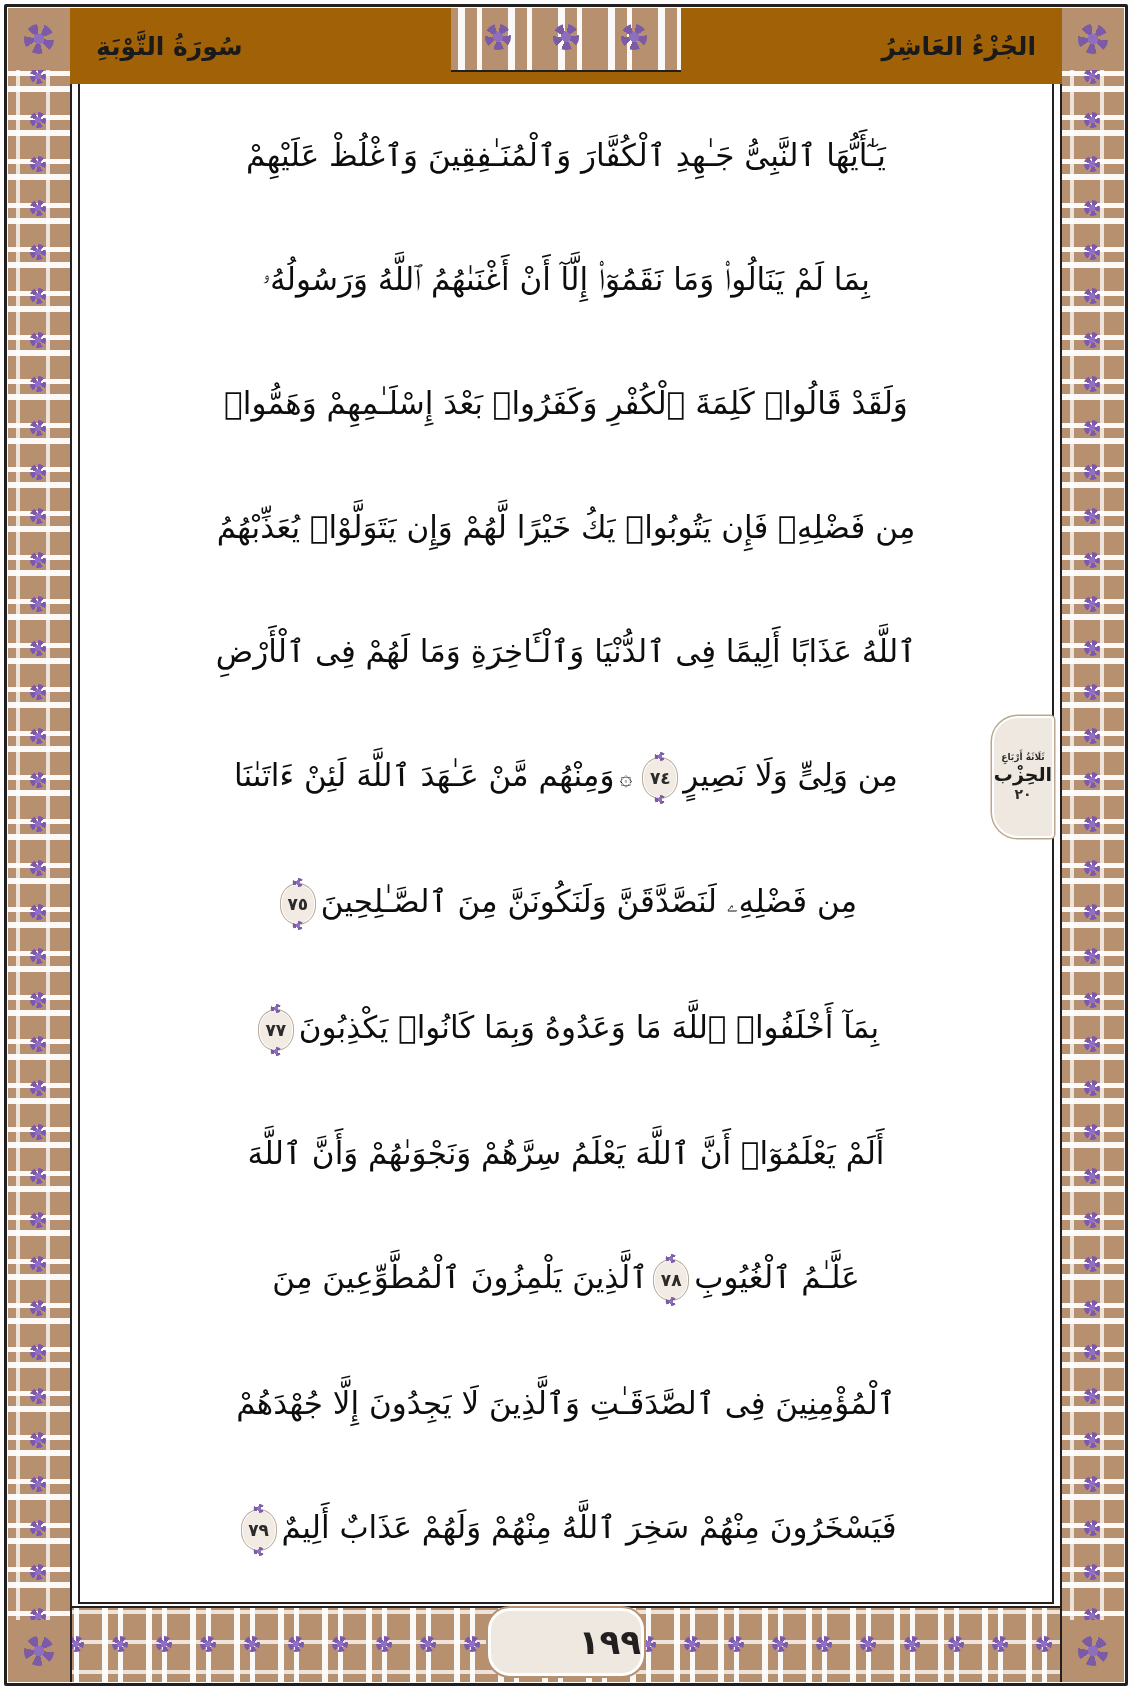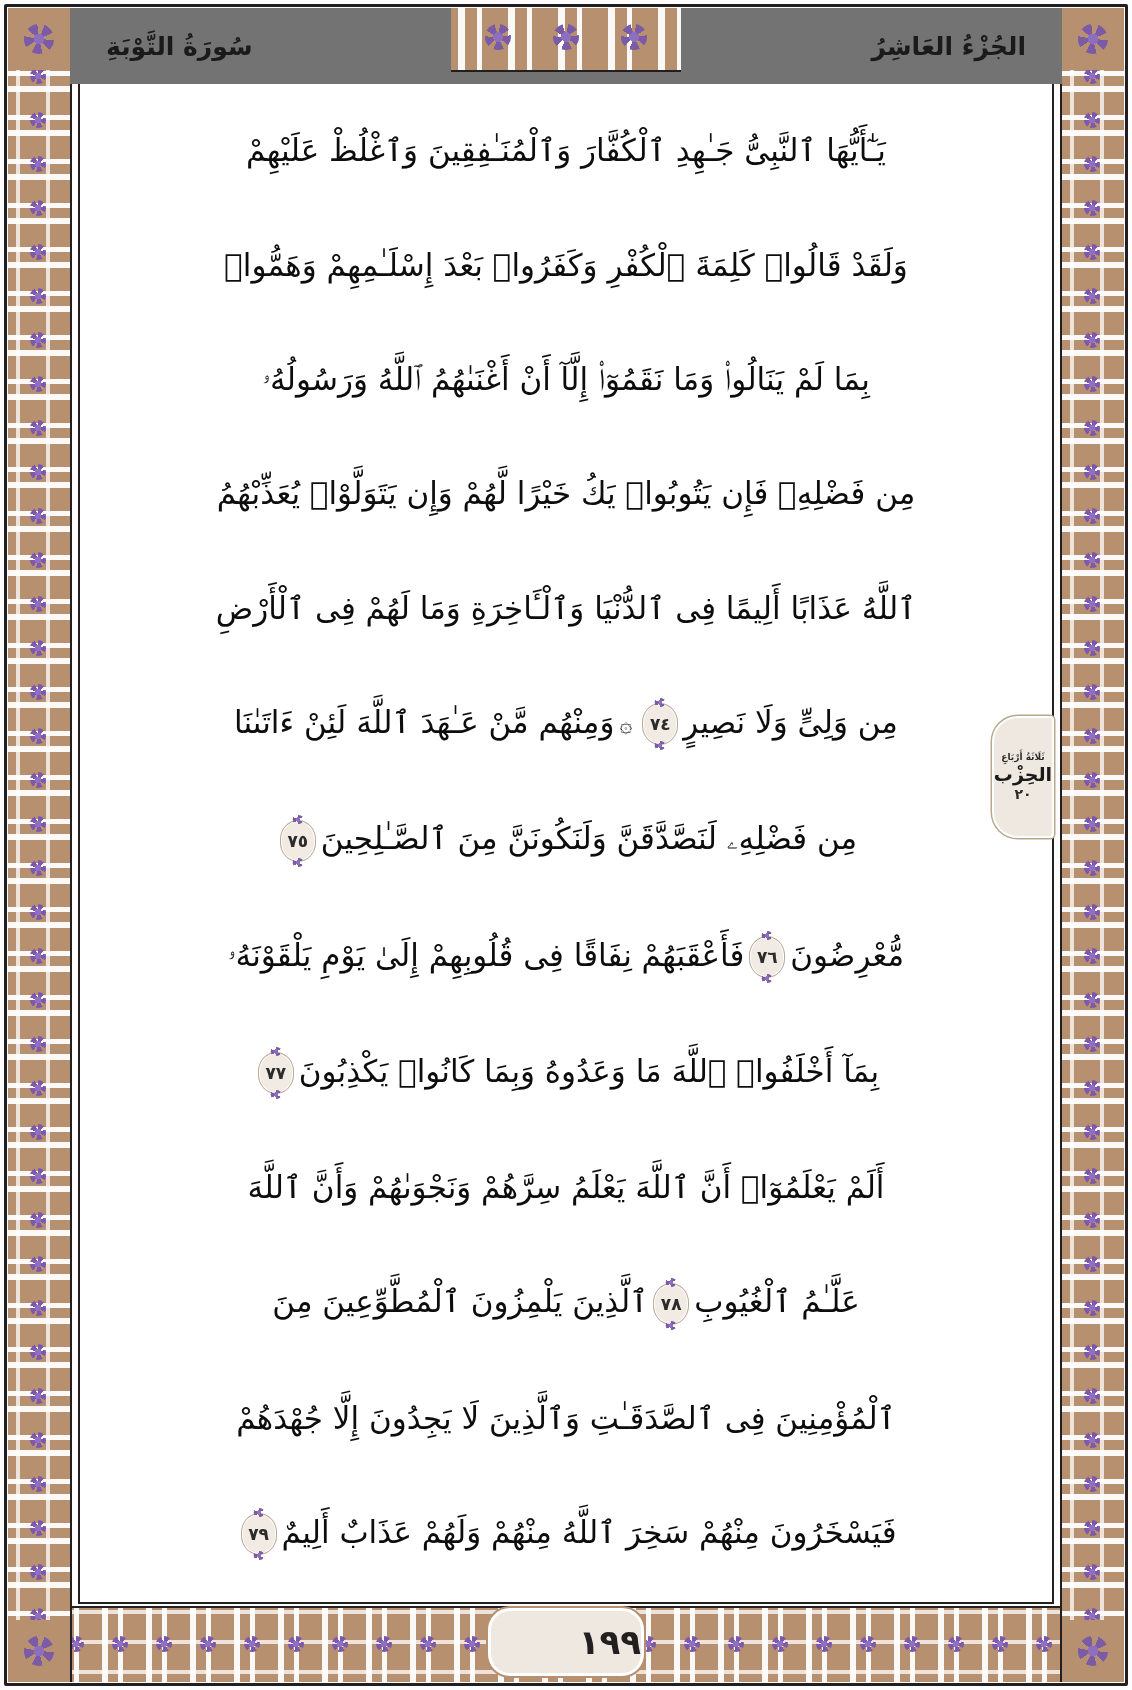--- a/index.html
+++ b/index.html
@@ -82,23 +82,23 @@
   
   .band.top{left:8px;right:8px;top:8px;height:62px;border-bottom:2px solid #231f20;}
   .band.bottom{left:8px;right:8px;bottom:8px;height:74px;border-top:2px solid #231f20;}
   .band.left{left:8px;top:8px;bottom:8px;width:62px;border-right:2px solid #231f20;}
   .band.right{right:8px;top:8px;bottom:8px;width:62px;border-left:2px solid #231f20;}
 
   
   .header-plaque{
     position:absolute;
     left:70px;right:70px;top:8px;height:76px;
-    background:#737373;
+    background:#a16207;
     display:flex;align-items:center;justify-content:space-between;
-    padding:0 36px;
+    padding:0 26px;
     box-sizing:border-box;
     z-index:6;
   }
   .header-plaque .hdr-text{
     font-family:"DejaVu Sans","Liberation Sans",sans-serif;
     font-size:25px;
     font-weight:700;
     color:#1a1a1a;
     direction:rtl;
     white-space:nowrap;
@@ -419,47 +419,44 @@
   </div>
 
   <div class="text-panel">
 
     <div class="qline">
       <span>يَـٰٓأَيُّهَا ٱلنَّبِىُّ جَـٰهِدِ ٱلْكُفَّارَ وَٱلْمُنَـٰفِقِينَ وَٱغْلُظْ عَلَيْهِمْ</span>
     </div>
 
 
     <div class="qline">
+      <span>بِمَا لَمْ يَنَالُوا۟ وَمَا نَقَمُوٓا۟ إِلَّآ أَنْ أَغْنَىٰهُمُ ٱللَّهُ وَرَسُولُهُۥ</span>
+    </div>
+
+    <div class="qline">
       <span>وَلَقَدْ قَالُوا۟ كَلِمَةَ ٱلْكُفْرِ وَكَفَرُوا۟ بَعْدَ إِسْلَـٰمِهِمْ وَهَمُّوا۟</span>
     </div>
 
     <div class="qline">
-      <span>بِمَا لَمْ يَنَالُوا۟ وَمَا نَقَمُوٓا۟ إِلَّآ أَنْ أَغْنَىٰهُمُ ٱللَّهُ وَرَسُولُهُۥ</span>
-    </div>
-
-    <div class="qline">
       <span>مِن فَضْلِهِۦ فَإِن يَتُوبُوا۟ يَكُ خَيْرًا لَّهُمْ وَإِن يَتَوَلَّوْا۟ يُعَذِّبْهُمُ</span>
     </div>
 
     <div class="qline">
       <span>ٱللَّهُ عَذَابًا أَلِيمًا فِى ٱلدُّنْيَا وَٱلْـَٔاخِرَةِ وَمَا لَهُمْ فِى ٱلْأَرْضِ</span>
     </div>
 
     <div class="qline">
       <span>مِن وَلِىٍّ وَلَا نَصِيرٍ</span><span class="ayah">٧٤</span><span class="sajda-star">۞</span><span>وَمِنْهُم مَّنْ عَـٰهَدَ ٱللَّهَ لَئِنْ ءَاتَىٰنَا</span>
     </div>
 
     <div class="qline">
       <span>مِن فَضْلِهِۦ لَنَصَّدَّقَنَّ وَلَنَكُونَنَّ مِنَ ٱلصَّـٰلِحِينَ</span><span class="ayah">٧٥</span>
     </div>
 
 
-    <div class="qline">
-      <span>مُّعْرِضُونَ</span><span class="ayah">٧٦</span><span>فَأَعْقَبَهُمْ نِفَاقًا فِى قُلُوبِهِمْ إِلَىٰ يَوْمِ يَلْقَوْنَهُۥ</span>
-    </div>
 
     <div class="qline">
       <span>بِمَآ أَخْلَفُوا۟ ٱللَّهَ مَا وَعَدُوهُ وَبِمَا كَانُوا۟ يَكْذِبُونَ</span><span class="ayah">٧٧</span>
     </div>
 
     <div class="qline">
       <span>أَلَمْ يَعْلَمُوٓا۟ أَنَّ ٱللَّهَ يَعْلَمُ سِرَّهُمْ وَنَجْوَىٰهُمْ وَأَنَّ ٱللَّهَ</span>
     </div>
 
     <div class="qline">

